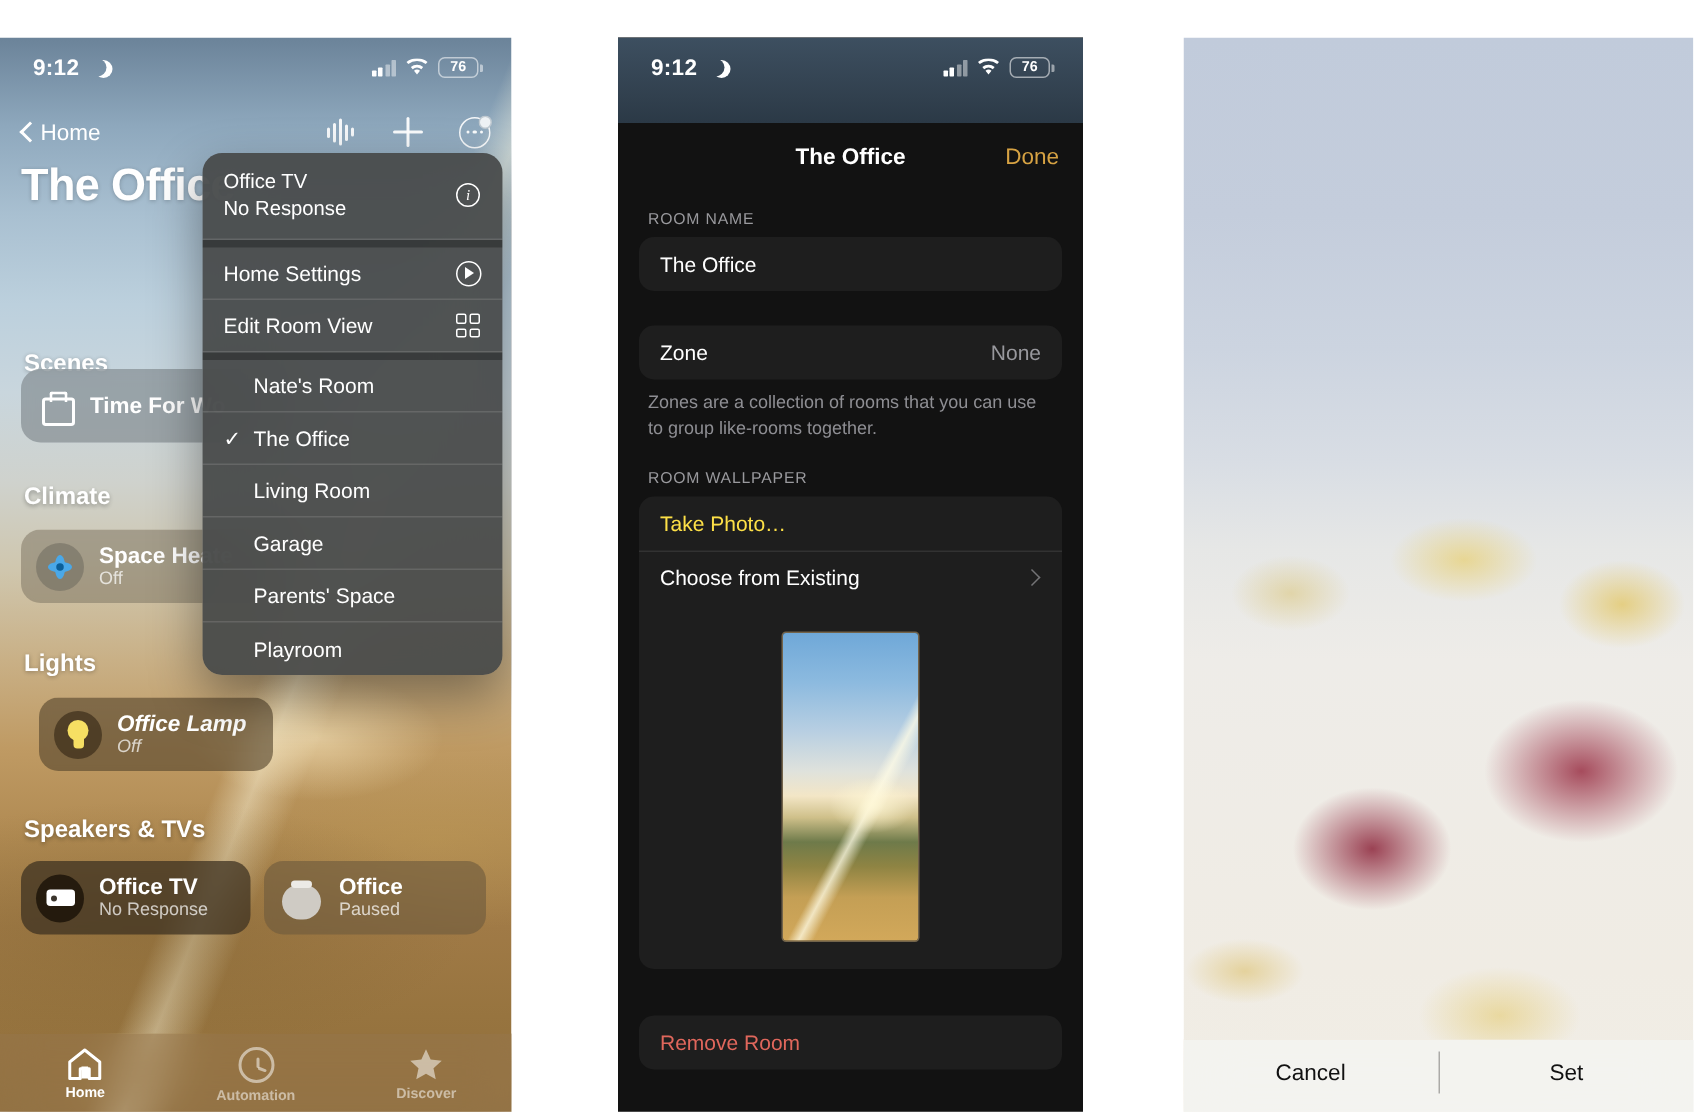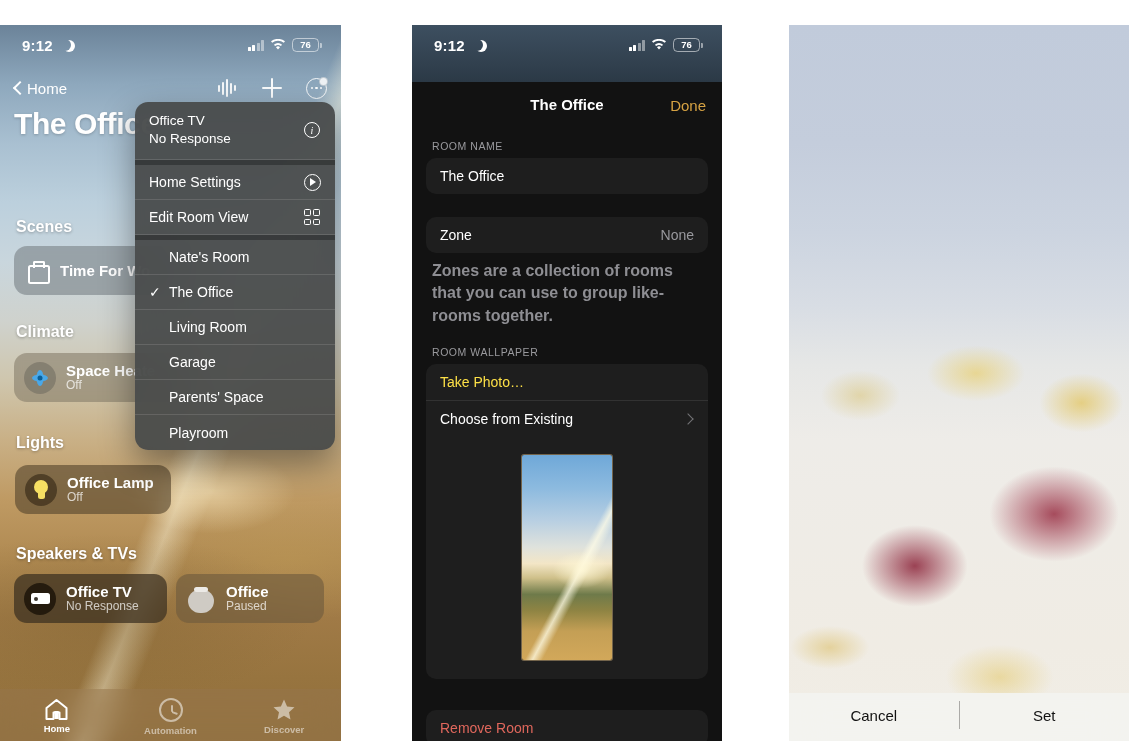--- a/index.html
+++ b/index.html
@@ -89,35 +89,35 @@
   .ico-more i{ width:2.2px; height:2.2px; background:rgba(255,255,255,.95); border-radius:50%; display:block;}
   .ico-more::after{ content:""; position:absolute; right:-2px; top:-2px; width:7px; height:7px;
                     border-radius:50%; background:#eef2f5; border:1px solid rgba(120,140,155,.4); }
 
   .room-title { position:absolute; top:82px; left:14px; z-index:11;
                 font-size:30px; font-weight:bold; color:#fff; letter-spacing:-.4px;
                 text-shadow:0 1px 3px rgba(0,0,0,.22); }
 
   .sec-head { position:absolute; left:16px; font-size:16px; font-weight:bold; color:#fff;
               text-shadow:0 1px 3px rgba(0,0,0,.3); z-index:9; }
-  .sh-scenes   { top:193px; }
+  .sh-scenes   { top:209px; }
   .sh-climate  { top:298px; }
   .sh-lights   { top:409px; }
   .sh-speakers { top:520px; }
 
   .tile { position:absolute; height:49px; border-radius:13px; z-index:9;
           display:flex; align-items:center; padding:0 10px; gap:10px;
           backdrop-filter:blur(4px); }
   .tile .tlabel { display:flex; flex-direction:column; justify-content:center; line-height:1.15; overflow:hidden;}
   .tile .tname { font-size:15px; font-weight:bold; color:#fff; white-space:nowrap; }
   .tile .tsub  { font-size:12px; color:rgba(255,255,255,.72); white-space:nowrap; }
 
   .t-scene   { left:14px; top:221px; width:170px; background:rgba(120,128,133,.60); }
   .t-climate { left:14px; top:328px; width:170px; background:rgba(128,118,100,.55); }
-  .t-lights  { left:15px; top:440px; width:156px; background:rgba(85,70,45,.62); }
+  .t-lights  { left:26px; top:440px; width:156px; background:rgba(85,70,45,.62);font-style:italic; }
   .t-tv      { left:14px; top:549px; width:153px; background:rgba(58,47,32,.72); }
   .t-pod     { left:176px; top:549px; width:148px; background:rgba(110,90,62,.62); }
 
   .ic-case { width:26px; height:26px; position:relative; flex:0 0 26px; }
   .ic-case::before{ content:""; position:absolute; left:4px; top:7px; width:18px; height:15px;
                     border:2.4px solid #fff; border-radius:2.5px; }
   .ic-case::after{ content:""; position:absolute; left:9px; top:3px; width:8px; height:5px;
                    border:2.2px solid #fff; border-bottom:none; border-radius:2px 2px 0 0; }
   .ic-circle { width:32px; height:32px; border-radius:50%; flex:0 0 32px;
                display:flex; align-items:center; justify-content:center; }
@@ -205,21 +205,21 @@
                color:#9a9a9e; text-transform:uppercase; }
   .card { margin:0 14px; background:#1e1e1e; border-radius:10px; overflow:hidden; }
   .card-row { display:flex; align-items:center; justify-content:space-between;
               padding:0 14px; height:36px; font-size:14px; color:#fff; }
   .card-row + .card-row { border-top:.7px solid rgba(255,255,255,.09); }
   .row-value { color:#98989d; font-size:14px; }
   .row-chev { width:8px; height:13px; position:relative; opacity:.55; }
   .row-chev::before{ content:""; position:absolute; right:2px; top:2.5px; width:7px; height:7px;
                      border-right:1.8px solid #b9b9be; border-top:1.8px solid #b9b9be;
                      transform:rotate(45deg); }
-  .foot-note { padding:7px 20px 0; font-size:16px; line-height:1.4; color:#8e8e93;font-weight:bold; }
+  .foot-note { padding:7px 20px 0; font-size:12px; line-height:1.4; color:#8e8e93; }
   .link-row { color:#fde047; }
   .thumb-wrap { padding:19px 0 19px; display:flex; justify-content:center; }
   .thumb { width:90px; height:205px; border-radius:2px; overflow:hidden;
            box-shadow:0 0 0 1px rgba(200,170,120,.5);
            background:linear-gradient(180deg,
             #6fa8d8 0%, #8cbadf 16%, #b8cfe2 32%, #dfe2dc 45%,
             #f3e6c6 53%, #cfc08a 60%, #6e7a4a 68%, #8f8443 76%,
             #c49f55 86%, #d2a85a 100%); position:relative; }
   .thumb::after{ content:""; position:absolute; inset:0;
     background:

